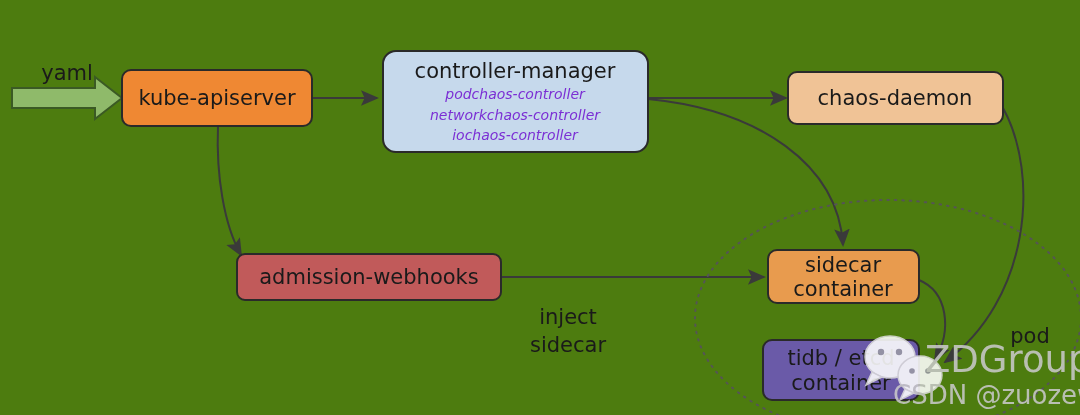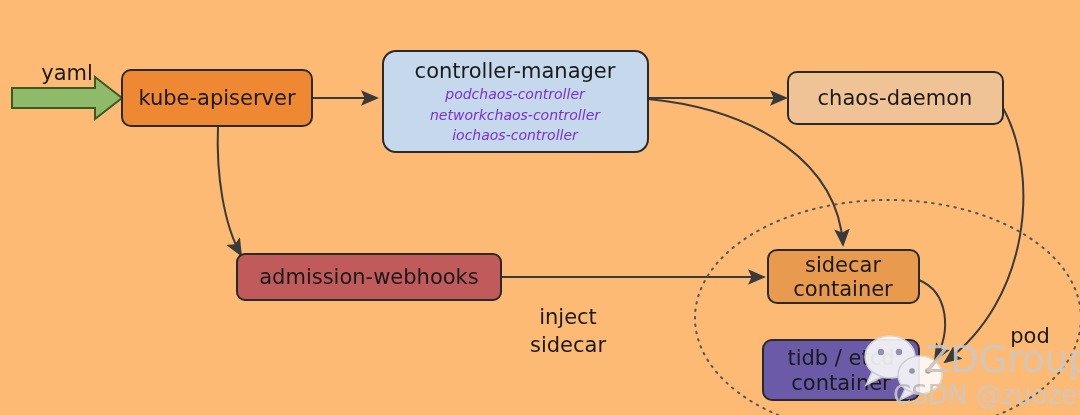--- a/index.html
+++ b/index.html
@@ -4,21 +4,21 @@
 <style>
   html, body {
     margin: 0;
     padding: 0;
     background: #ffffff;
   }
   #canvas {
     position: relative;
     width: 1080px;
     height: 415px;
-    background: #fdba74;
+    background: #4d7c0f;
     font-family: "DejaVu Sans", "Liberation Sans", sans-serif;
     overflow: hidden;
   }
   svg.layer {
     position: absolute;
     left: 0;
     top: 0;
     width: 1080px;
     height: 415px;
   }

